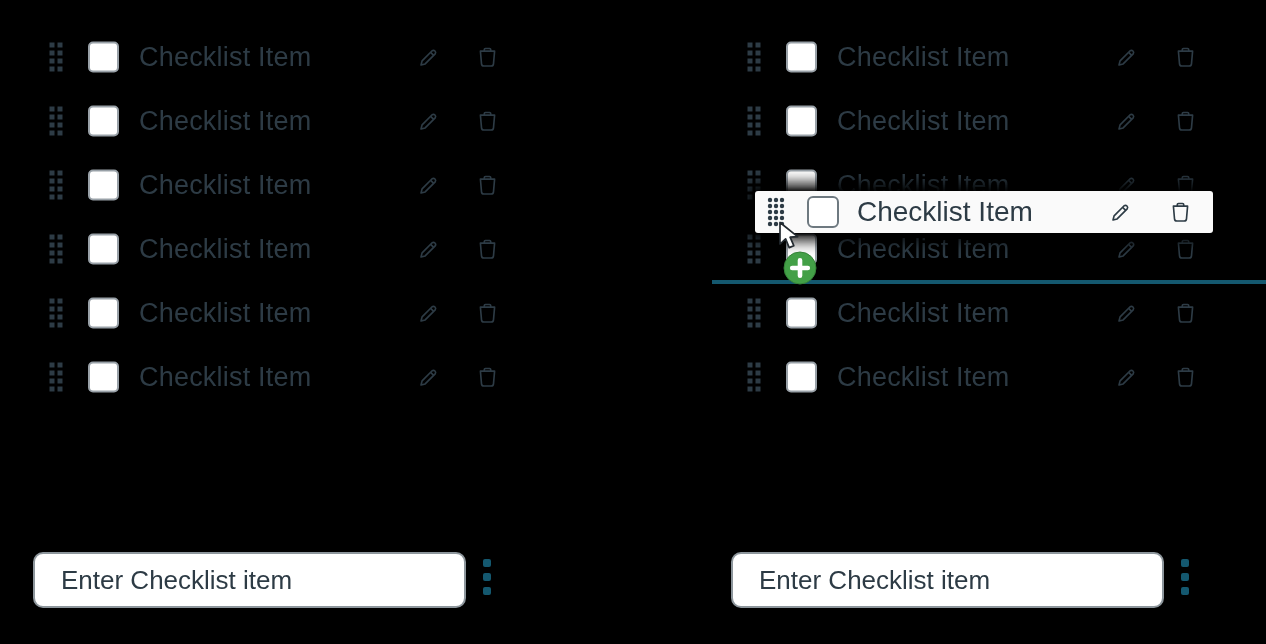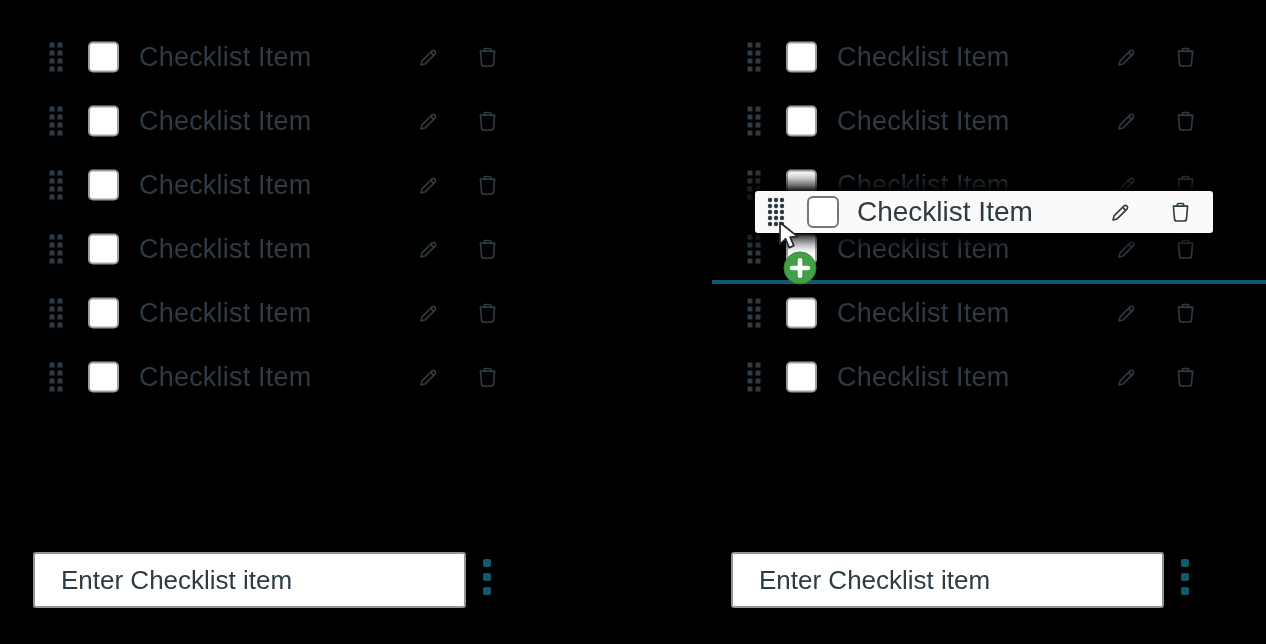--- a/index.html
+++ b/index.html
@@ -35,21 +35,21 @@
     position:absolute;top:50%;transform:translateY(-50%);
     width:24px;height:24px;background:none;border:none;padding:0;
     color:var(--row-foreground);cursor:pointer;
   }
   .icon-btn svg{display:block;width:23px;height:23px;}
   .icon-btn.edit{left:384px;}
   .icon-btn.del{left:443px;}
 
   .add-input{
     position:absolute;top:552px;width:433px;height:56px;
-    background:#fff;border:2px solid var(--input-border);border-radius:3px;
+    background:#fff;border:2px solid var(--input-border);border-radius:10px;
     padding:0 0 0 26px;font-family:"Liberation Sans",sans-serif;
     font-size:26px;color:var(--row-foreground);outline:none;
   }
   .add-input.left{left:33px;}
   .add-input.right{left:731px;}
   .kebab{position:absolute;top:559px;display:flex;flex-direction:column;gap:6px;cursor:grab;}
   .kebab.left{left:483px;}
   .kebab.right{left:1181px;}
   .kebab i{width:8px;height:8px;border-radius:2px;background:var(--teal-accent);}
 

